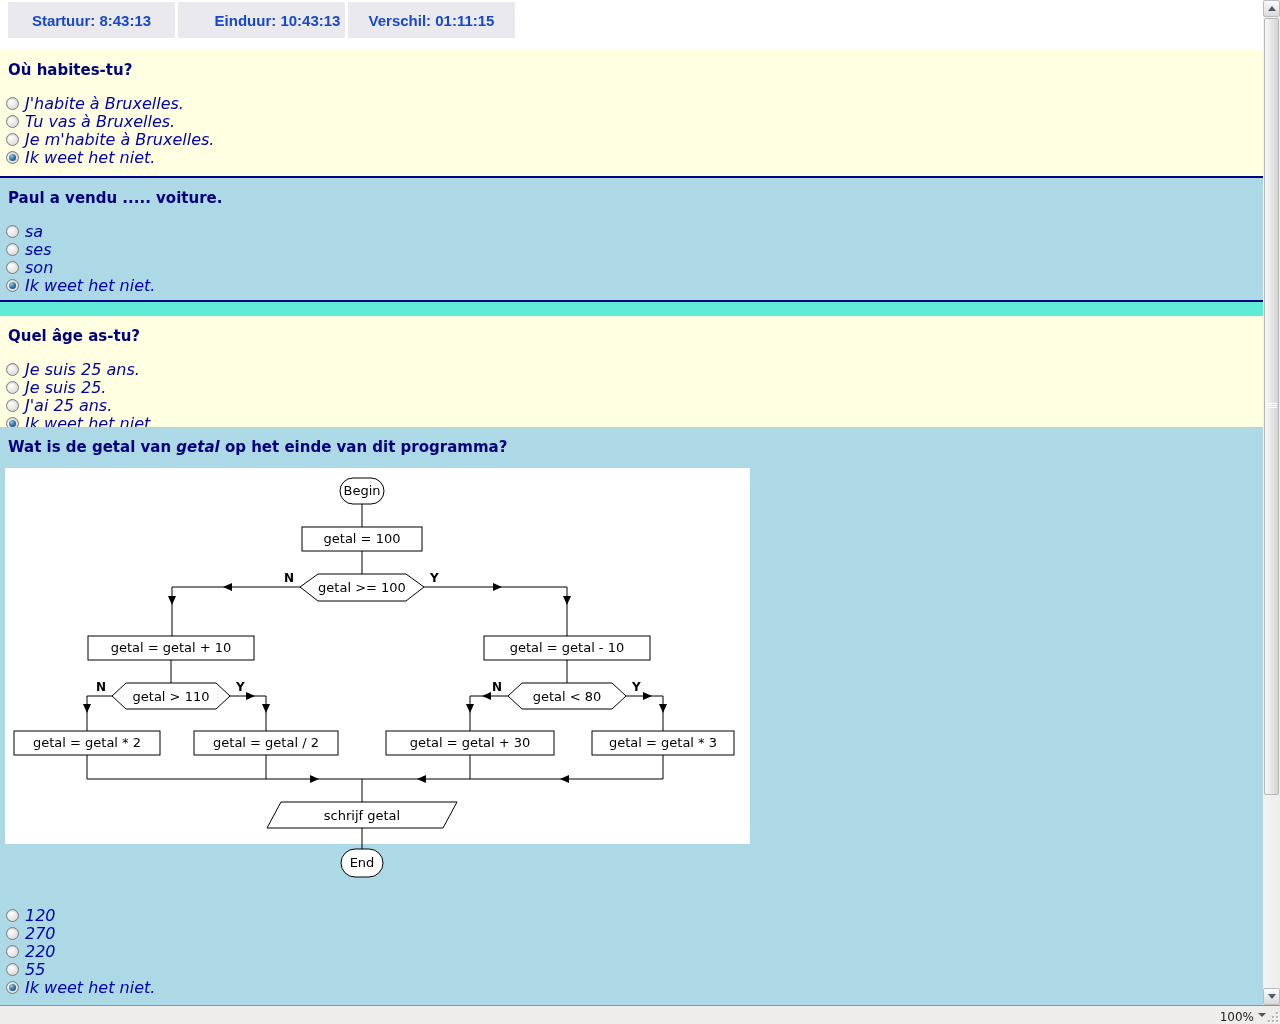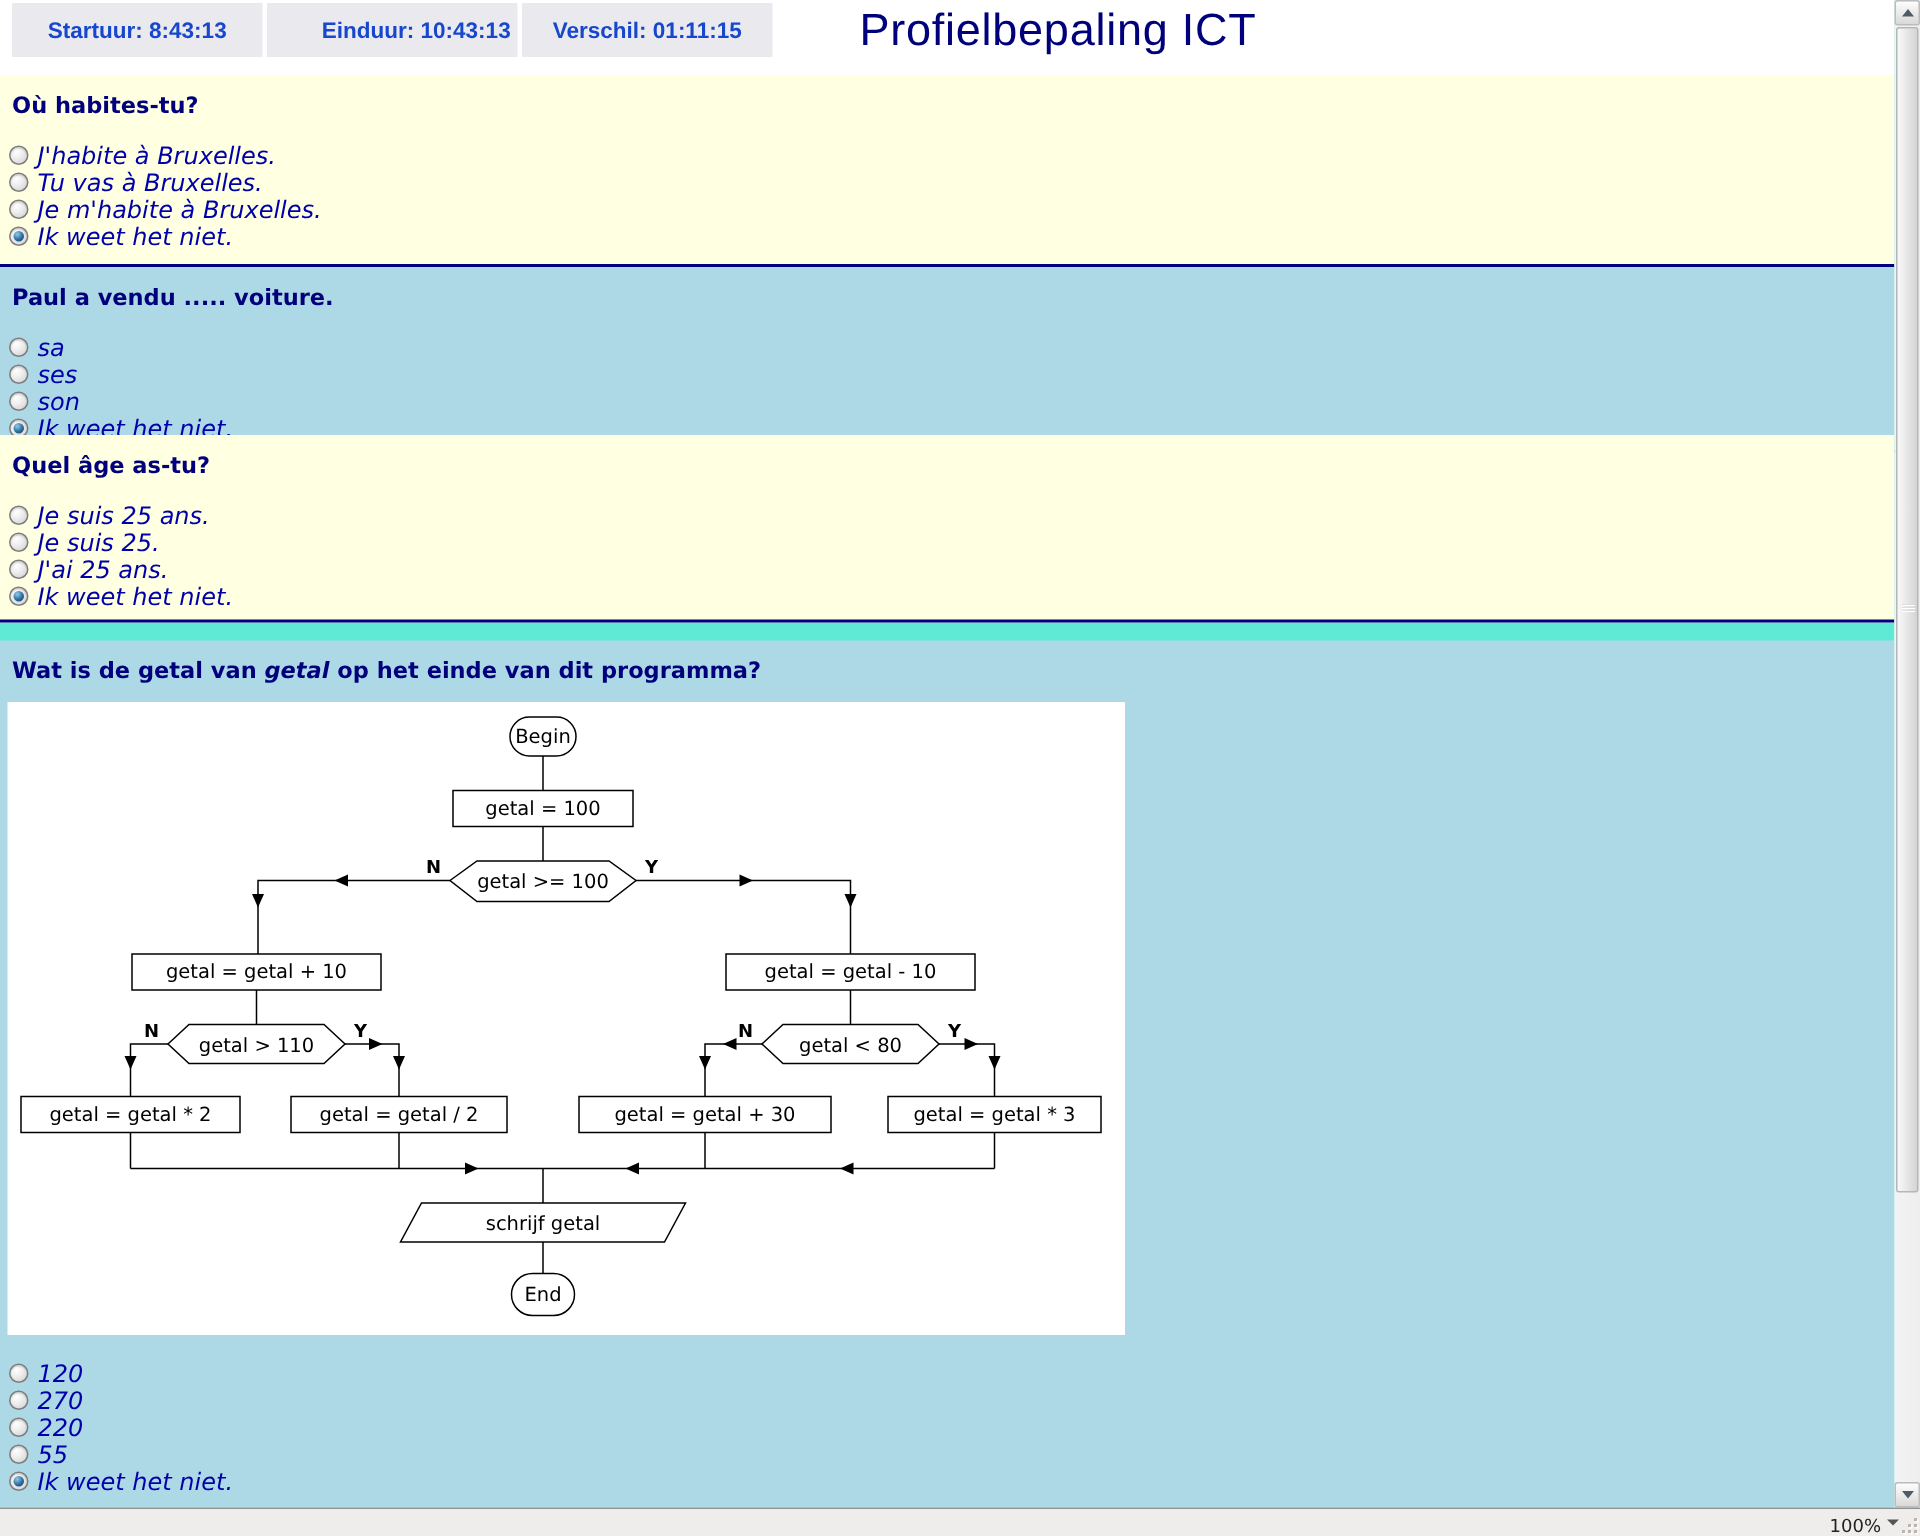--- a/index.html
+++ b/index.html
@@ -18,39 +18,39 @@
   .timer-3 { left:348px; width:167px; }
   .pagetitle { position:absolute; left:573px; top:4px; font-size:30px; color:#00007b;
                font-family:"Liberation Sans", sans-serif; letter-spacing:0.5px; }
 
   
   .section { position:absolute; left:0; width:1263px; border-bottom:2px solid #000080; }
   .sec-yellow { background:#ffffe1; }
   .sec-blue   { background:#add9e6; }
   .sec-q1 { top:50px;  height:128px; }
   .sec-q2 { top:178px; height:124px; }
-  .sec-q3 { top:290px; height:125px; }
+  .sec-q3 { top:316px; height:125px; }
   .sec-q4 { top:427px; height:578px; border-bottom:none; }
 
   .qtitle { position:absolute; left:8px; top:11px; font-weight:bold; font-size:15px; color:#00007d; }
   .qtitle em { font-style:italic; }
   .options { position:absolute; left:6px; top:44px; }
   .options-q4 { top:479px; }
   .opt { display:flex; align-items:center; height:18px; font-size:16px; color:#0000aa;font-style:italic; }
   .opt .lbl { margin-left:6px; }
 
   .radio { width:13px; height:13px; min-width:13px; border-radius:50%; border:1px solid #7d7d7d;
            background:radial-gradient(circle at 35% 30%, #ffffff 0%, #ececec 45%, #cccccc 100%);
            position:relative; box-shadow:inset 0 1px 1px rgba(0,0,0,.15); }
   .radio.checked::after { content:""; position:absolute; left:2px; top:2px; width:7px; height:7px;
            border-radius:50%;
            background:radial-gradient(circle at 35% 30%, #8fcbe8 0%, #2d6d9e 55%, #0f3a5c 100%); }
 
   
-  .flowpanel { position:absolute; left:5px; top:41px; width:745px; height:422px; background:#ffffff; }
+  .flowpanel { position:absolute; left:5px; top:41px; width:745px; height:376px; background:#ffffff; }
   .flowpanel svg text { font-family:"DejaVu Sans", sans-serif; font-size:13px; fill:#000; }
   .flowpanel svg text.byl { font-size:12px; font-weight:bold; }
 
   
   .scrollbar { position:absolute; left:1263px; top:0; width:17px; height:1005px;
                background:linear-gradient(to right, #f3f3f3, #eeeeee); }
   .sb-btn { position:absolute; left:0; width:17px; height:17px;
             background:linear-gradient(#fdfdfd, #d9d9d9); border:1px solid #bcbcbc; border-radius:2px;
             display:flex; align-items:center; justify-content:center; }
   .sb-up { top:0; } .sb-down { bottom:0; }
@@ -85,21 +85,20 @@
   <div class="topbar">
     <div class="timerbox timer-1">
         <span>Startuur: 8:43:13</span>
       </div>
     <div class="timerbox timer-2">
         <span>Einduur: 10:43:13</span>
       </div>
     <div class="timerbox timer-3">
         <span>Verschil: 01:11:15</span>
       </div>
-    <div class="pagetitle">Profielbepaling ICT</div>
   </div>
 
   <div class="section sec-yellow sec-q1">
     <div class="qtitle">Où habites-tu?</div>
     <div class="options">
       <div class="opt">
         <span class="radio"></span>
         <span class="lbl">J'habite à Bruxelles.</span>
       </div>
       <div class="opt">

